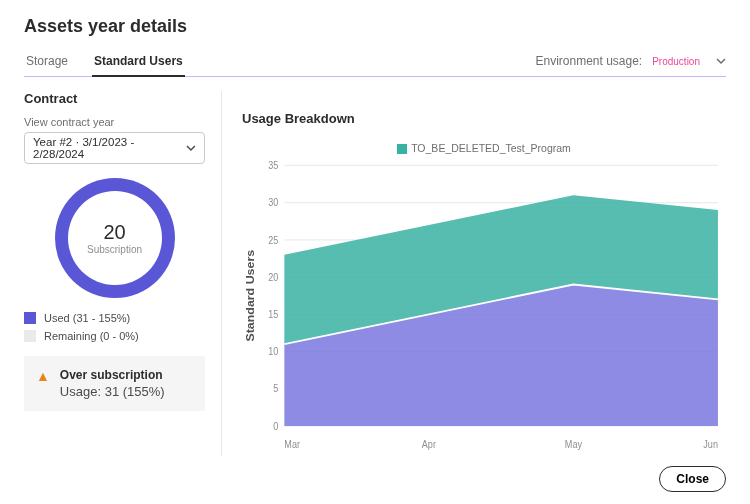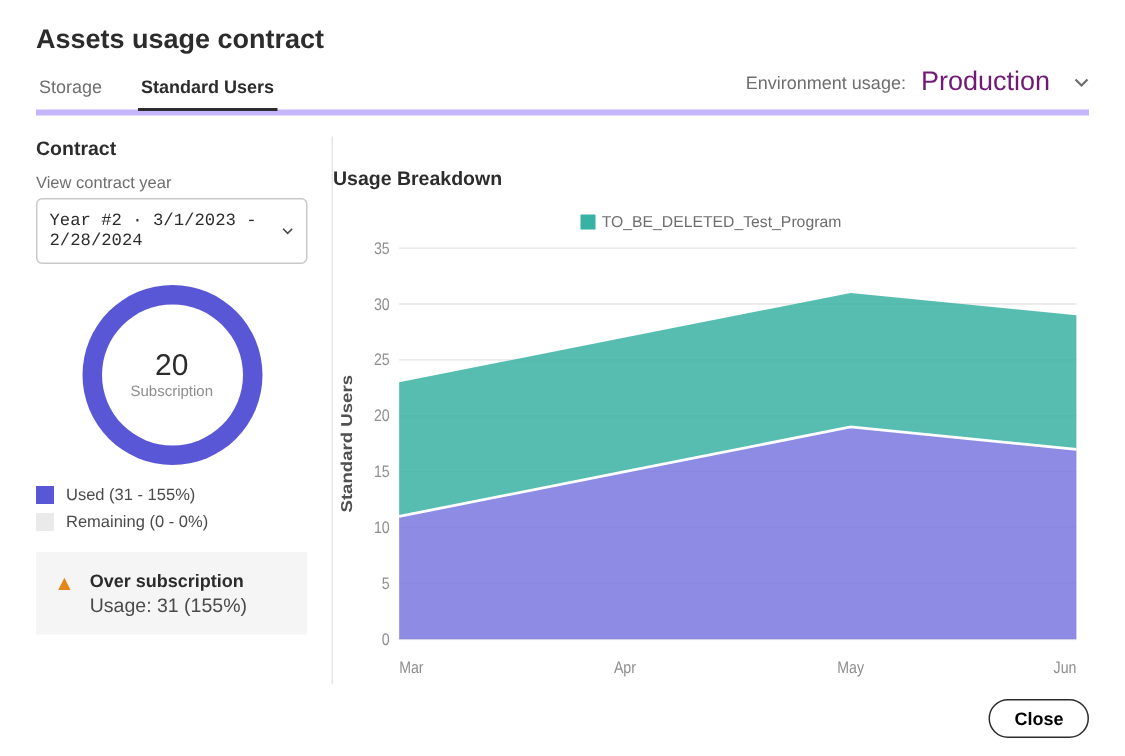--- a/index.html
+++ b/index.html
@@ -1,30 +1,30 @@
 <!DOCTYPE html>
 <html><head>
 <meta charset="utf-8">
 <style>
   * { box-sizing: border-box; margin: 0; padding: 0; }
   html, body { width: 750px; height: 504px; font-family: -apple-system, BlinkMacSystemFont, "Segoe UI", Helvetica, Arial, sans-serif; color: #2c2c2c; background:#fff; }
   .page { padding: 16px 24px 12px 24px; display:flex; flex-direction:column; height:100%; }
   h1.title { font-size: 18px; font-weight: 700; margin-bottom: 10px; }
-  .tabbar { display:flex; align-items:flex-end; border-bottom:4px solid #c4b5fd; height:30px; }
+  .tabbar { display:flex; align-items:flex-end; border-bottom:1px solid #c4b5fd; height:30px; }
   .tab { font-size:12px; padding:0 2px 8px 2px; margin-right:22px; color:#6e6e6e; cursor:pointer; position:relative; }
   .tab.active { color:#2c2c2c; font-weight:700; }
   .tab.active::after { content:""; position:absolute; left:0; right:0; bottom:-1px; height:2px; background:#2c2c2c; }
   .env { flex:1; display:flex; justify-content:flex-end; align-items:center; gap:10px; font-size:12px; color:#6e6e6e; padding-bottom:8px; }
-  .env .val { color:#701a75; font-size:18px; margin-right:6px; }
+  .env .val { color:#ec4899; font-size:10px; margin-right:6px; }
   .env .chev { width:10px; height:10px; }
-  .body { flex:1; display:flex; padding-top:14px; min-height:0; }
+  .body { flex:1; display:flex; gap:20px; padding-top:14px; min-height:0; }
   .left { width:198px; border-right:1px solid #e6e6e6; padding-right:16px; display:flex; flex-direction:column; }
   .section-title { font-size:13px; font-weight:700; margin-bottom:10px; }
   .small-label { font-size:11px; color:#6e6e6e; margin-bottom:4px; }
-  .select { height:44px; border:1px solid #c9c9c9; border-radius:4px; display:flex; align-items:center; justify-content:space-between; padding:0 8px; font-size:11.5px; cursor:pointer;font-family:Liberation Mono, monospace; }
+  .select { height:32px; border:1px solid #c9c9c9; border-radius:4px; display:flex; align-items:center; justify-content:space-between; padding:0 8px; font-size:11.5px; cursor:pointer; }
   .donut-wrap { display:flex; justify-content:center; margin:14px 0 8px 0; }
   .donut { position:relative; width:120px; height:120px; border-radius:50%; background:conic-gradient(#5957d6 360deg, #eaeaea 0deg); }
   .donut::after { content:""; position:absolute; inset:13px; background:#fff; border-radius:50%; }
   .donut .center { position:absolute; inset:0; display:flex; flex-direction:column; align-items:center; justify-content:center; z-index:1; }
   .donut .num { font-size:20px; font-weight:400; }
   .donut .sub { font-size:10px; color:#8e8e8e; }
   .legend-row { display:flex; align-items:center; gap:8px; font-size:11px; color:#4b4b4b; margin-top:6px; }
   .sw { width:12px; height:12px; }
   .sw.used { background:#5957d6; }
   .sw.rem  { background:#eaeaea; }
@@ -39,21 +39,21 @@
   .sw2.b { background:#7a77e0; }
   .chart-box { flex:1; position:relative; min-height:0; }
   .chart-box svg { width:100%; height:100%; }
   .footer { display:flex; justify-content:flex-end; padding-top:10px; }
   .close-btn { border:1.5px solid #2c2c2c; background:#fff; border-radius:14px; padding:5px 16px; font-size:12px; font-weight:700; cursor:pointer; }
 </style>
 </head>
 <body>
 
 <div class="page">
-  <h1 class="title">Assets usage contract</h1>
+  <h1 class="title">Assets year details</h1>
 
   <div class="tabbar">
     <div class="tab">Storage</div>
     <div class="tab active">Standard Users</div>
     <div class="env">
       <span>Environment usage:</span>
       <span class="val">Production</span>
       <svg class="chev" viewBox="0 0 10 10">
           <path d="M1 3 L5 7 L9 3" fill="none" stroke="#6e6e6e" stroke-width="1.5"></path>
         </svg>

